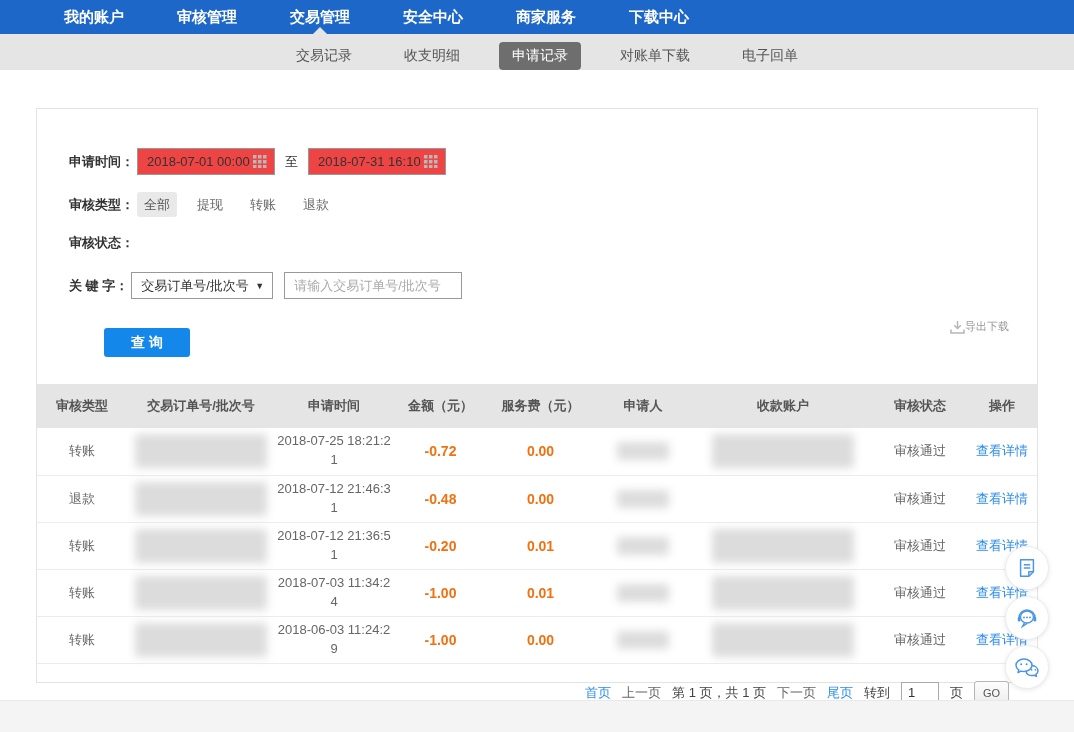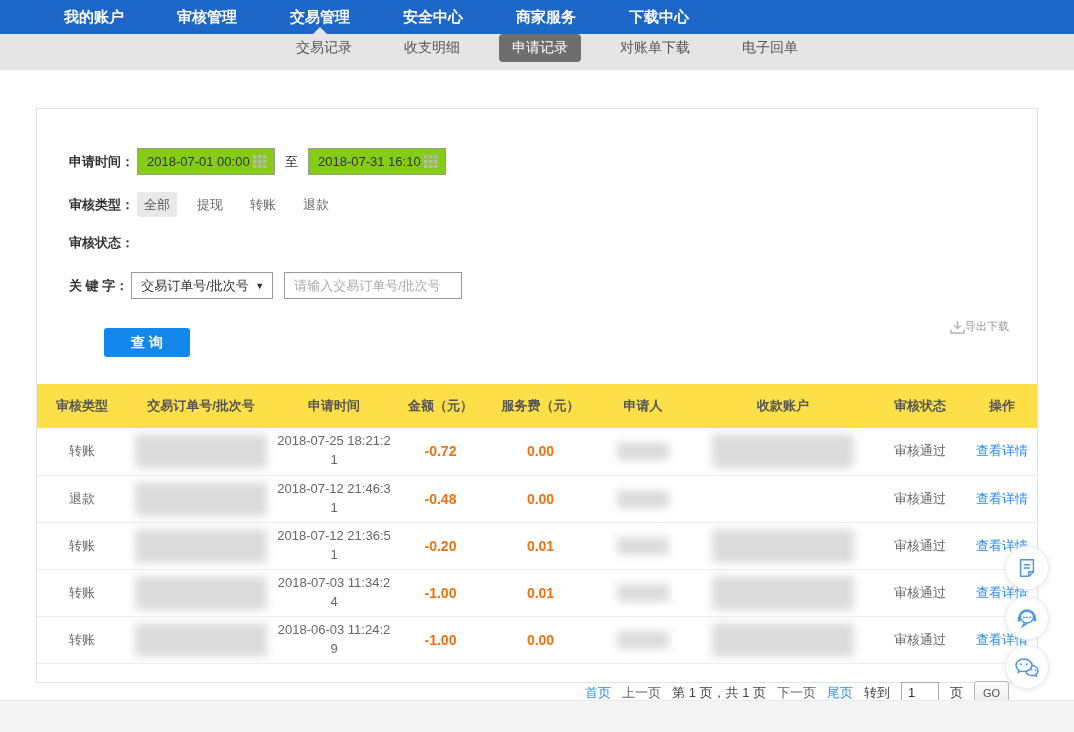--- a/index.html
+++ b/index.html
@@ -6,46 +6,46 @@
   html,body { width:1074px; height:732px; }
   body { font-family:"Liberation Sans","DejaVu Sans",sans-serif; background:#ffffff; position:relative; overflow:hidden; }
 
   
   .topnav { height:34px; background:#1d67c8; display:flex; align-items:stretch; padding-left:64px; }
   .topnav .nav-item { color:#fff; font-size:15px; font-weight:bold; line-height:34px; margin-right:53px; position:relative; cursor:pointer; white-space:nowrap; }
   .topnav .nav-item.active::after { content:""; position:absolute; left:50%; bottom:0; margin-left:-7px;
     border-left:7px solid transparent; border-right:7px solid transparent; border-bottom:7px solid #e5e5e5; }
 
   
-  .subnav { height:36px; background:#e5e5e5; display:flex; align-items:flex-start; padding-left:283px; }
+  .subnav { height:36px; background:#e5e5e5; display:flex; align-items:flex-end; padding-left:283px; }
   .subnav .sub-item { font-size:14px; color:#555; margin-right:26px; cursor:pointer; padding:5px 13px; white-space:nowrap; }
   .subnav .sub-item.active { background:#6e6e6e; color:#fff; border-radius:4px; }
 
   
   .card { position:absolute; left:36px; top:108px; width:1002px; height:575px; background:#fff; border:1px solid #e3e3e3; }
 
   .form { padding:19px 0 0 32px; position:relative; }
   .frow { display:flex; align-items:center; margin-bottom:14px;margin-top:20px; }
   .flabel { font-size:13px; font-weight:bold; color:#333; margin-right:3px; white-space:nowrap; }
-  .datebox { width:138px; height:27px; border:1px solid #999; display:flex; align-items:center; justify-content:space-between; padding:0 7px 0 9px; background:#84cc16; cursor:pointer; }
+  .datebox { width:138px; height:27px; border:1px solid #999; display:flex; align-items:center; justify-content:space-between; padding:0 7px 0 9px; background:#ef4444; cursor:pointer; }
   .datebox .dval { font-size:13px; color:#333; border:none; outline:none; width:104px; font-family:inherit; background:transparent; }
   .to-label { font-size:13px; color:#333; margin:0 10px; }
   .chiprow .chip { font-size:13px; color:#666; padding:5px 7px; margin-right:13px; cursor:pointer; border-radius:3px; }
   .chiprow .chip.active { background:#e9e9e9; color:#555; }
   .kselect { width:142px; height:27px; border:1px solid #999; display:flex; align-items:center; justify-content:space-between; padding:0 8px 0 9px; font-size:13px; color:#333; cursor:pointer; background:#fff; }
   .kselect .caret { font-size:9px; color:#333; }
   .kinput { width:178px; height:27px; border:1px solid #999; margin-left:11px; padding:0 9px; font-size:13px; color:#333; outline:none; font-family:inherit; }
   .kinput::placeholder { color:#aaa; }
   .search-btn { margin:15px 0 0 35px; width:86px; height:29px; background:#1488ea; color:#fff; font-size:14px; font-weight:bold; border:none; border-radius:3px; cursor:pointer; font-family:inherit; }
   .export { position:absolute; right:28px; top:210px; display:flex; align-items:center; font-size:11px; color:#999; cursor:pointer; }
 
   
   .tbl-wrap { margin-top:27px; }
   table { width:100%; border-collapse:collapse; table-layout:fixed; }
-  thead th { background:#fde047; height:44px; font-size:13px; font-weight:bold; color:#555; text-align:center; }
+  thead th { background:#e5e5e5; height:44px; font-size:13px; font-weight:bold; color:#555; text-align:center; }
   tbody td { height:47px; border-bottom:1px solid #ececec; text-align:center; vertical-align:middle; font-size:13px; color:#666; }
   td .time { width:116px; margin:0 auto; word-break:break-all; line-height:1.45; }
   td.amount, td.fee { color:#f0710f; font-weight:bold; font-size:14px; }
   td .view-link { color:#2e8ded; text-decoration:none; cursor:pointer; }
   .blur { background:#dcdcdc; filter:blur(4px); border-radius:2px; margin:0 auto; }
   .blur.order  { width:132px; height:34px; }
   .blur.person { width:52px;  height:18px; }
   .blur.payee  { width:142px; height:34px; }
 
   

